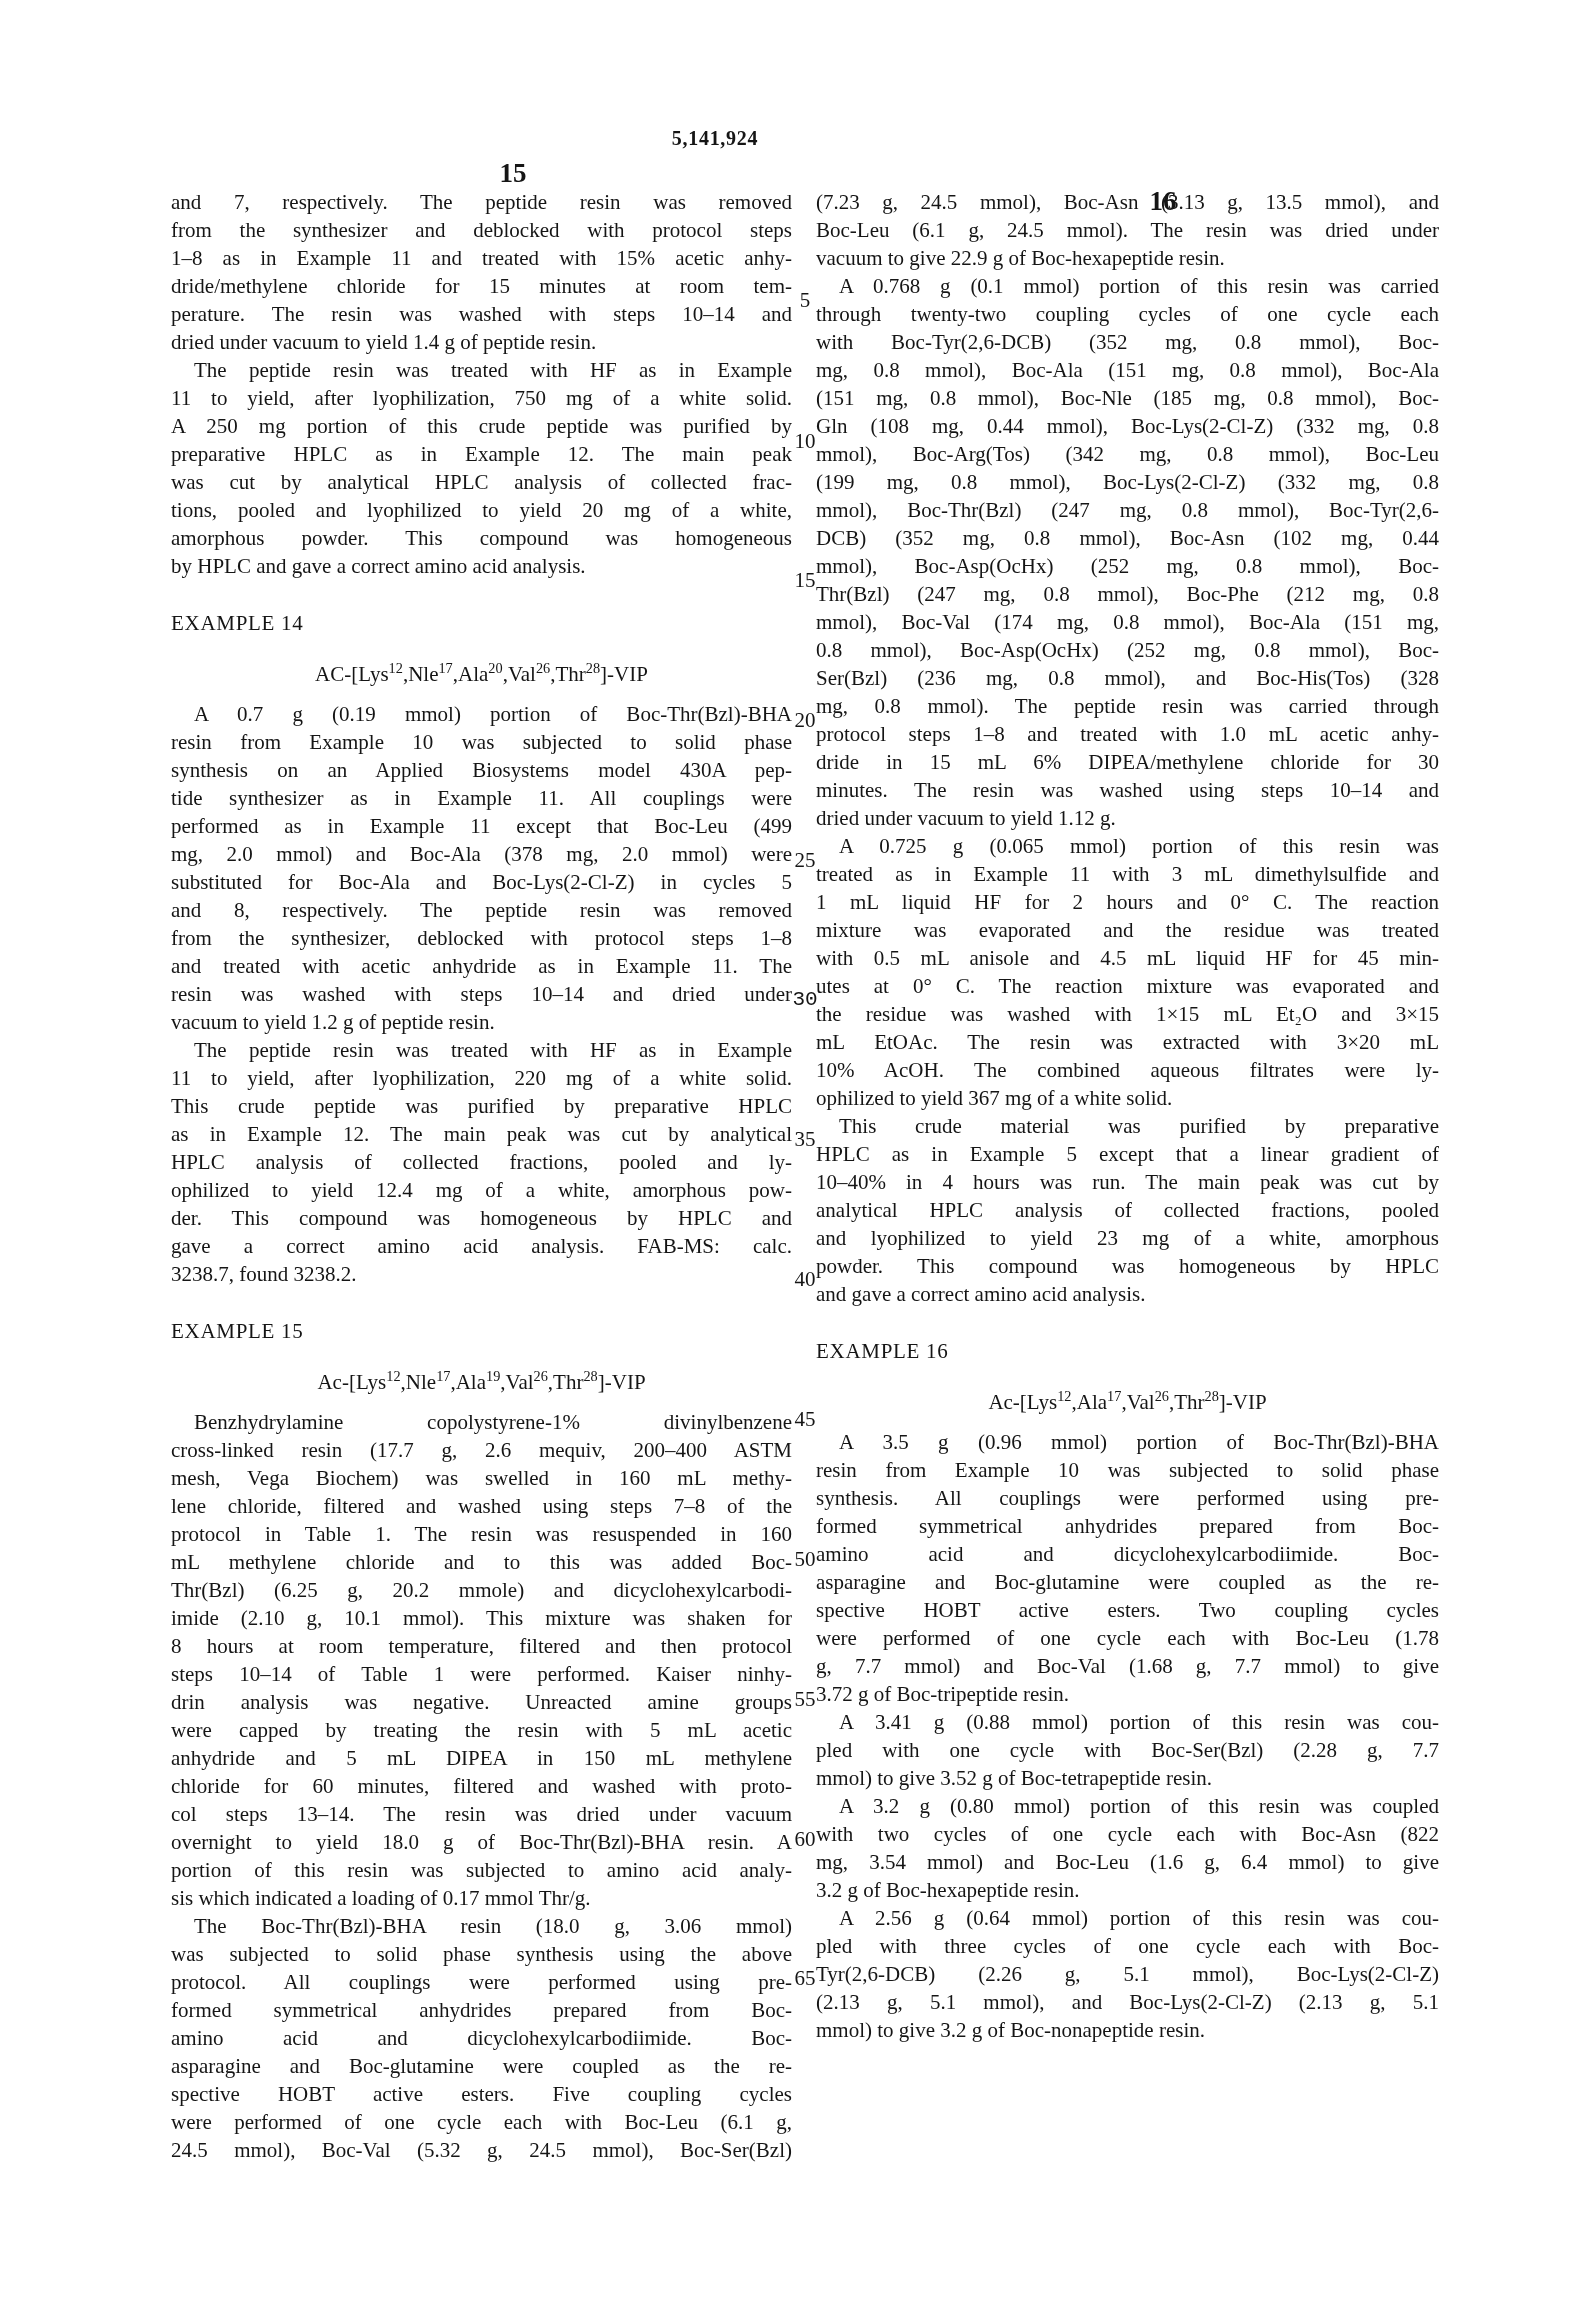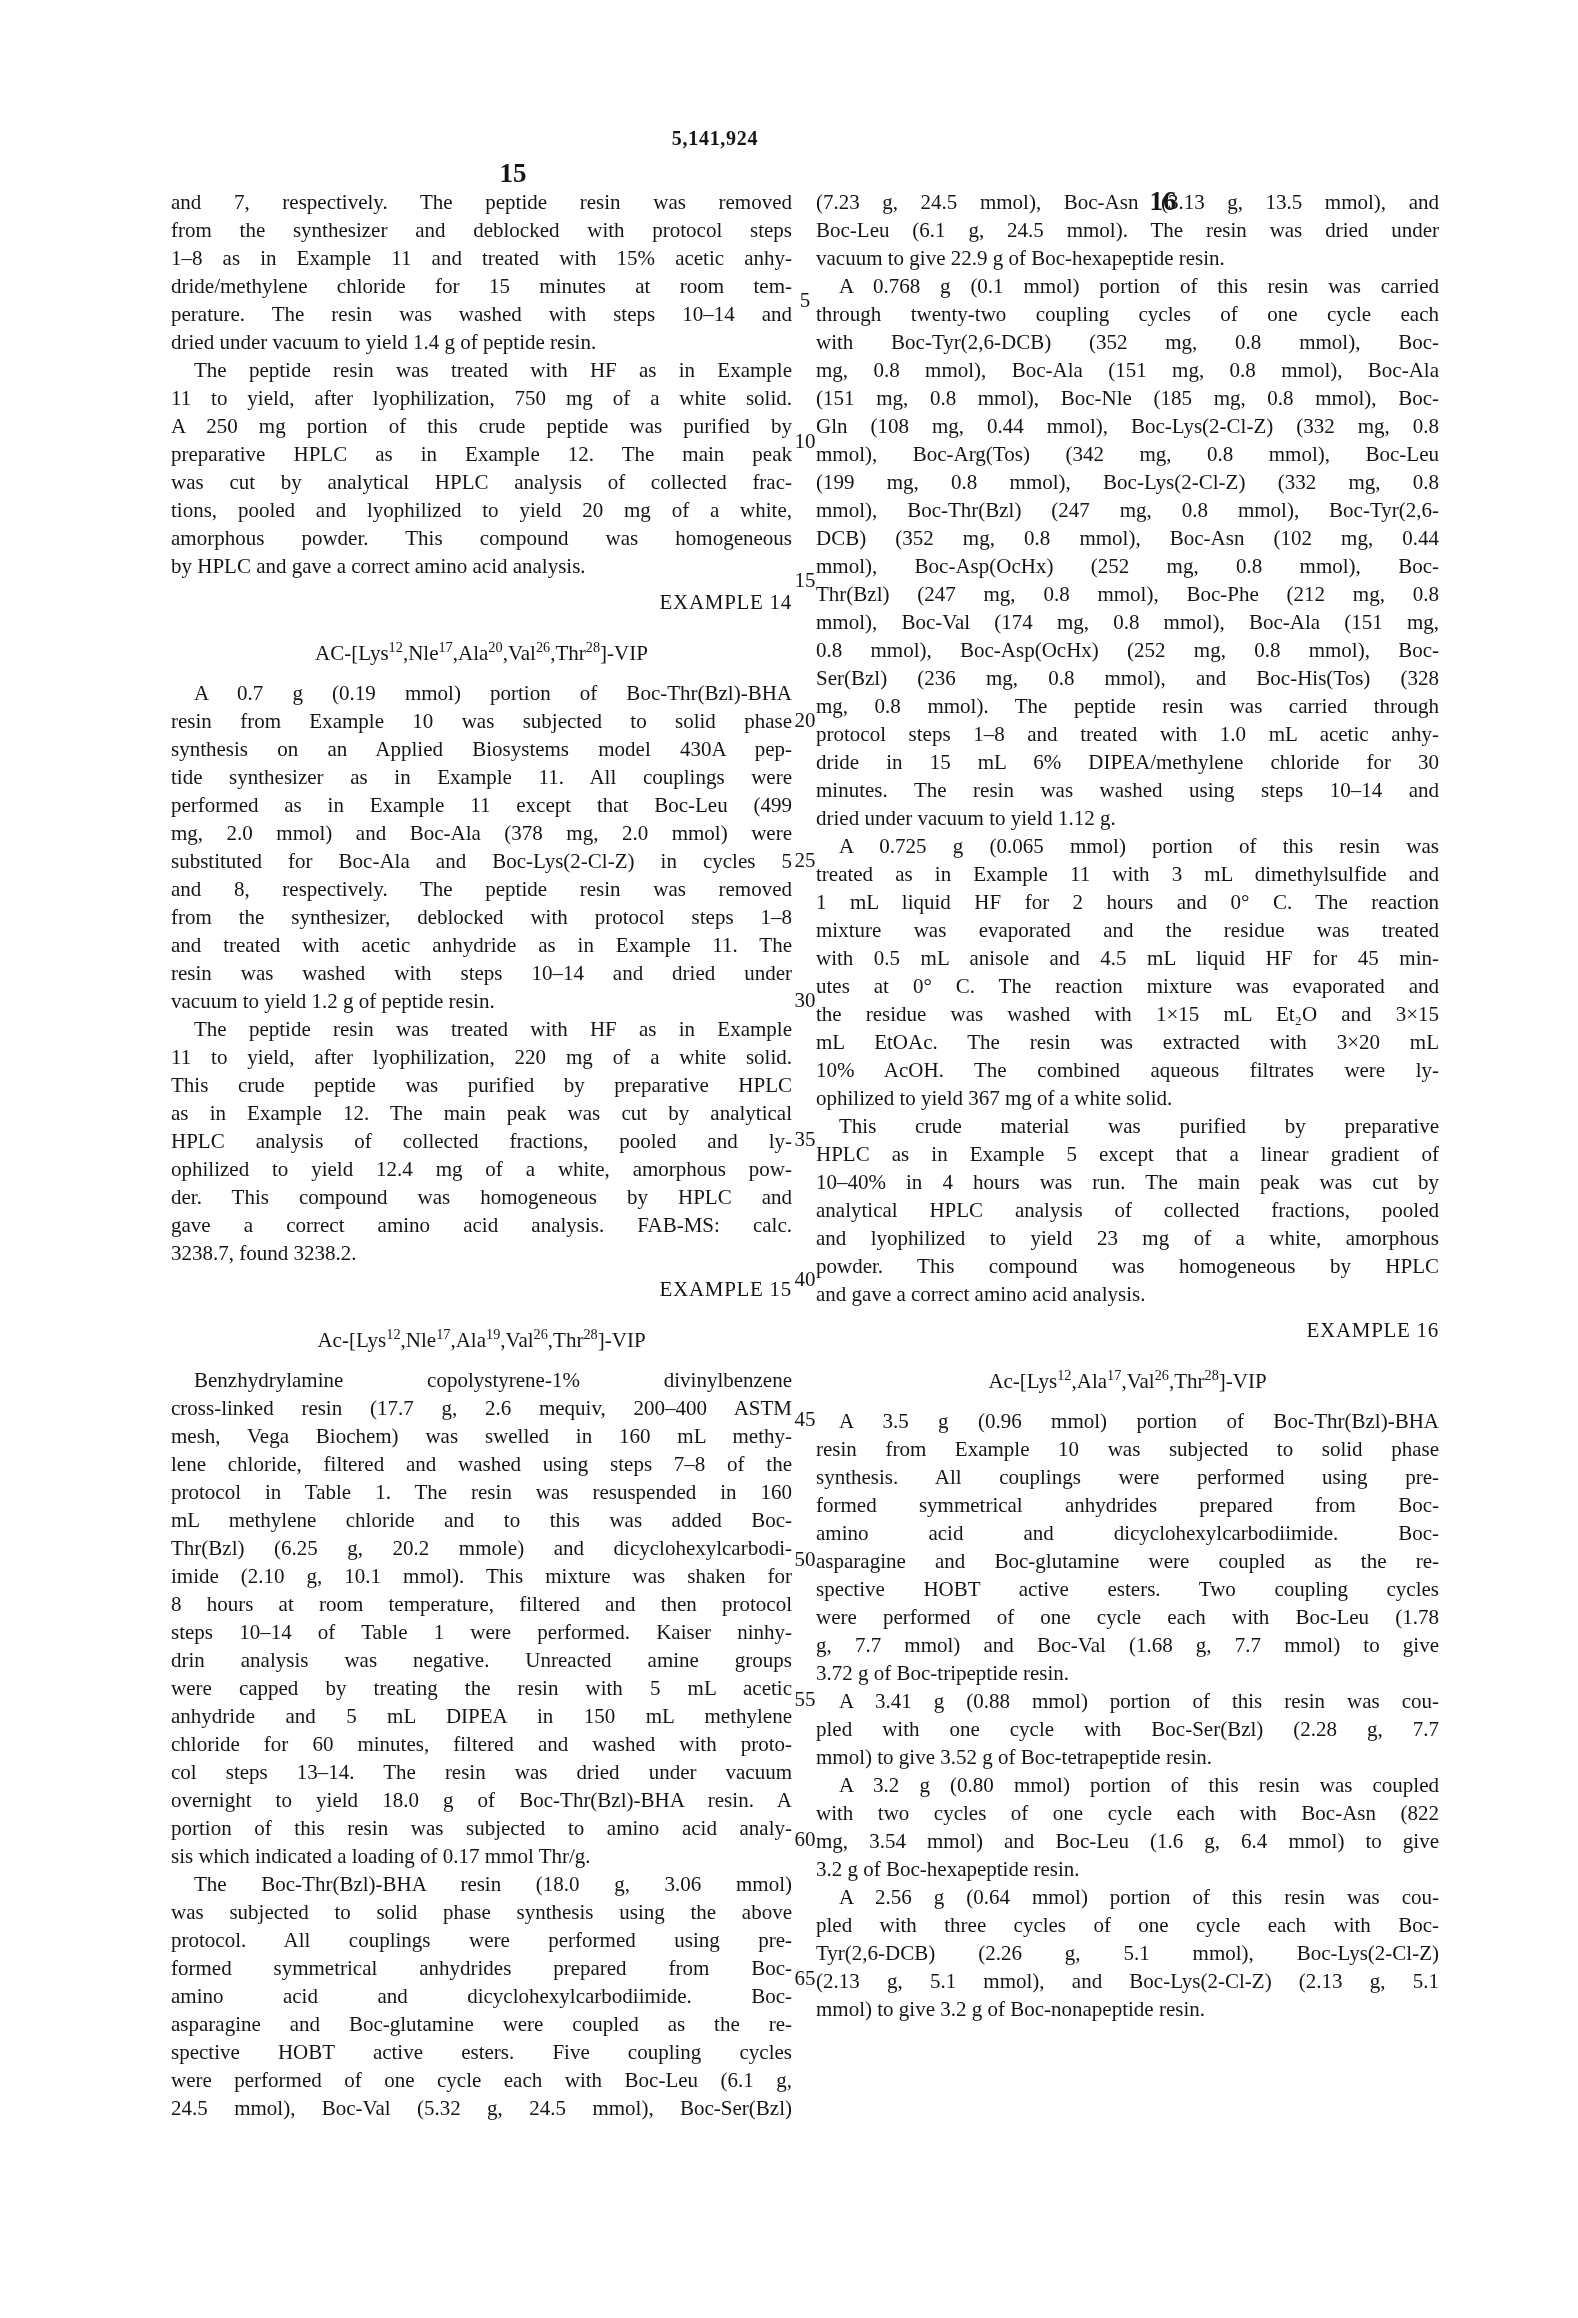--- a/index.html
+++ b/index.html
@@ -22,21 +22,21 @@
   .column {
     position:absolute; top:188px;
     font-size:21px; line-height:28px;
   }
   #col-left  { left:171px;  width:621px; }
   #col-right { left:816px; width:623px; }
   .line { text-align:justify; text-align-last:justify; }
   .line.last { text-align-last:left; }
   .line.indent { text-indent:23px; }
   .example-heading {
-    text-align:right; margin-top:8px; letter-spacing:0.7px;
+    text-align:left; margin-top:29px; letter-spacing:0.7px;
   }
   .formula { text-align:center; margin-top:23px; margin-bottom:12.2px; }
   .formula sup { font-size:14.3px; line-height:0; vertical-align:super; }
   .gutter-number {
     position:absolute; left:780px; width:50px;
     text-align:center; font-size:21px;
   }
 </style>
 </head>
 <body>
@@ -206,21 +206,21 @@
       <div class="line">(2.13 g, 5.1 mmol), and Boc-Lys(2-Cl-Z) (2.13 g, 5.1</div>
       <div class="line last">mmol) to give 3.2 g of Boc-nonapeptide resin.</div>
     </div>
   </div>
 <div id="gutter">
     <div class="gutter-number" style="top: 288px;">5</div>
     <div class="gutter-number" style="top: 429px;">10</div>
     <div class="gutter-number" style="top: 568px;">15</div>
     <div class="gutter-number" style="top: 708px;">20</div>
     <div class="gutter-number" style="top: 848px;">25</div>
-    <div class="gutter-number" style="top: 988px;">30</div>
+    <div class="gutter-number" style="top: 988px; font-family: Liberation Mono, monospace;">30</div>
     <div class="gutter-number" style="top: 1127px;">35</div>
     <div class="gutter-number" style="top: 1267px; text-align: center;">40</div>
     <div class="gutter-number" style="top: 1407px;">45</div>
     <div class="gutter-number" style="top: 1547px;">50</div>
     <div class="gutter-number" style="top: 1687px;">55</div>
     <div class="gutter-number" style="top: 1827px;">60</div>
     <div class="gutter-number" style="top: 1966px;">65</div>
   </div>
 
 

